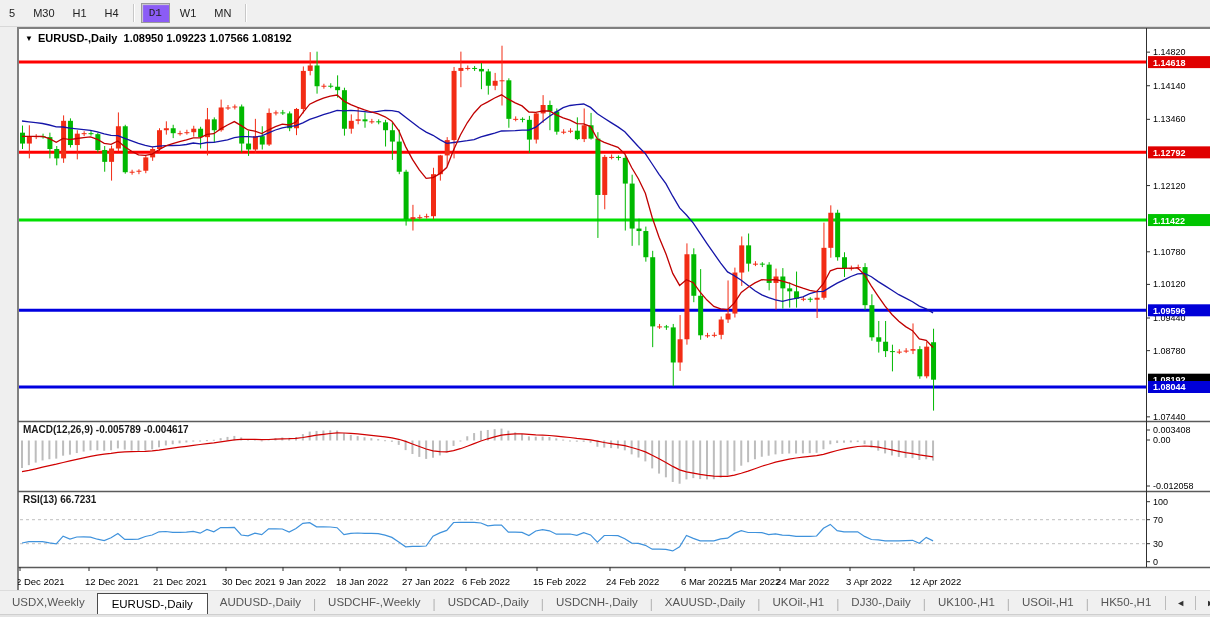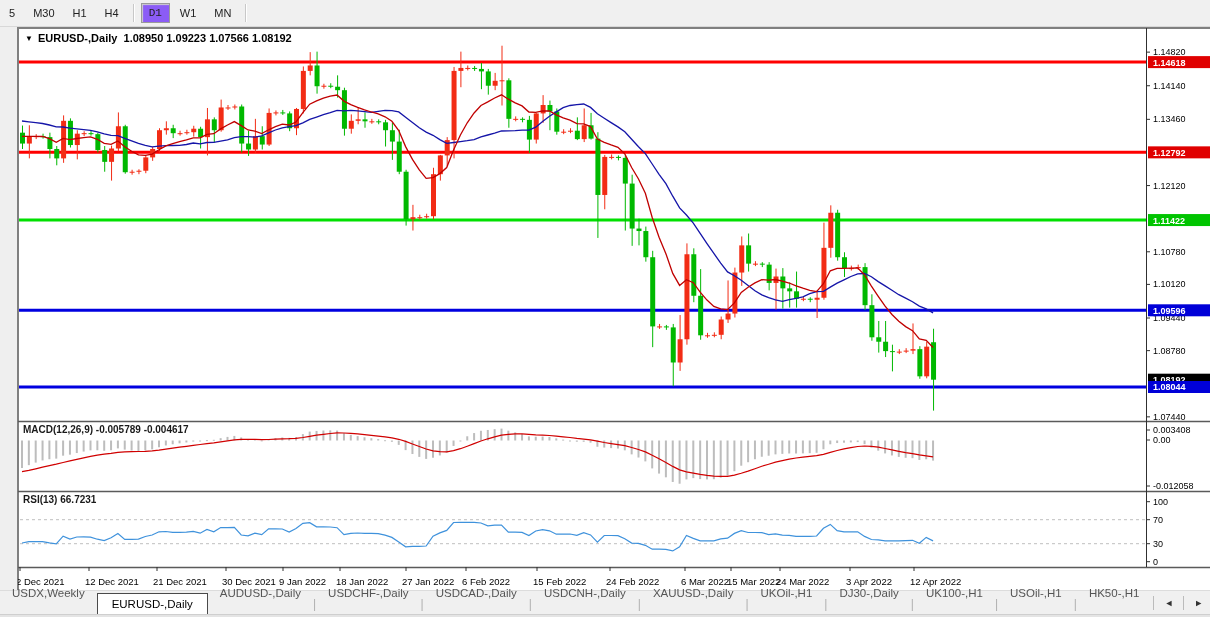--- a/index.html
+++ b/index.html
@@ -18,21 +18,21 @@
   #title{position:absolute;left:7px;top:4px;font-size:11px;font-weight:bold;color:#000;
          white-space:nowrap;z-index:5;background:transparent;}
   #title .tri{font-size:8px;margin-right:5px;position:relative;top:-1px;}
   .panel-label{position:absolute;left:5px;font-size:10px;font-weight:bold;color:#1a1a1a;
                white-space:nowrap;z-index:5;}
   #macd-label{top:396px;}
   #rsi-label{top:466px;}
   
   #tabbar{position:absolute;left:0;top:590px;width:1210px;height:24px;background:#f0f0f0;
           display:flex;align-items:flex-end;border-top:1px solid #dcdcdc;}
-  .tab{font-size:11.5px;color:#555;padding:3px 12px 16px 12px;white-space:nowrap;cursor:default;}
+  .tab{font-size:11.5px;color:#555;padding:3px 12px 7px 12px;white-space:nowrap;cursor:default;}
   .tab.active{background:#ffffff;color:#000;border:1px solid #4a4a4a;border-bottom:none;
               padding:4px 14px 5px 14px;}
   .tab-sep{color:#b0b0b0;font-size:12px;padding:0 0 4px 0;}
   #tab-arrows{margin-left:auto;display:flex;align-items:center;height:100%;}
   .arrow-btn{font-size:9px;color:#333;padding:0 8px;cursor:default;}
   .arrow-sep{width:1px;height:14px;background:#bbb;margin:0 2px;}
   #bottomstrip{position:absolute;left:0;top:614px;width:1210px;height:3px;background:#e4e4e4;
                border-top:1px solid #cfcfcf;}
 </style>
 </head>
@@ -554,21 +554,21 @@
       <line x1="896" y1="539" x2="896" y2="543" stroke="#303030"></line>
       <text x="892" y="557" font-size="9.5px" font-family="&quot;Liberation Sans&quot;,sans-serif" fill="#000000">12 Apr 2022</text>
     </svg>
 </div>
 
 <div id="tabbar">
     <span class="tab">USDX,Weekly</span>
     <span class="tab active">EURUSD-,Daily</span>
     <span class="tab">AUDUSD-,Daily</span>
     <span class="tab-sep">|</span>
-    <span class="tab">USDCHF-,Daily</span>
+    <span class="tab">USDCHF-,Weekly</span>
     <span class="tab-sep">|</span>
     <span class="tab">USDCAD-,Daily</span>
     <span class="tab-sep">|</span>
     <span class="tab">USDCNH-,Daily</span>
     <span class="tab-sep">|</span>
     <span class="tab">XAUUSD-,Daily</span>
     <span class="tab-sep">|</span>
     <span class="tab">UKOil-,H1</span>
     <span class="tab-sep">|</span>
     <span class="tab">DJ30-,Daily</span>

